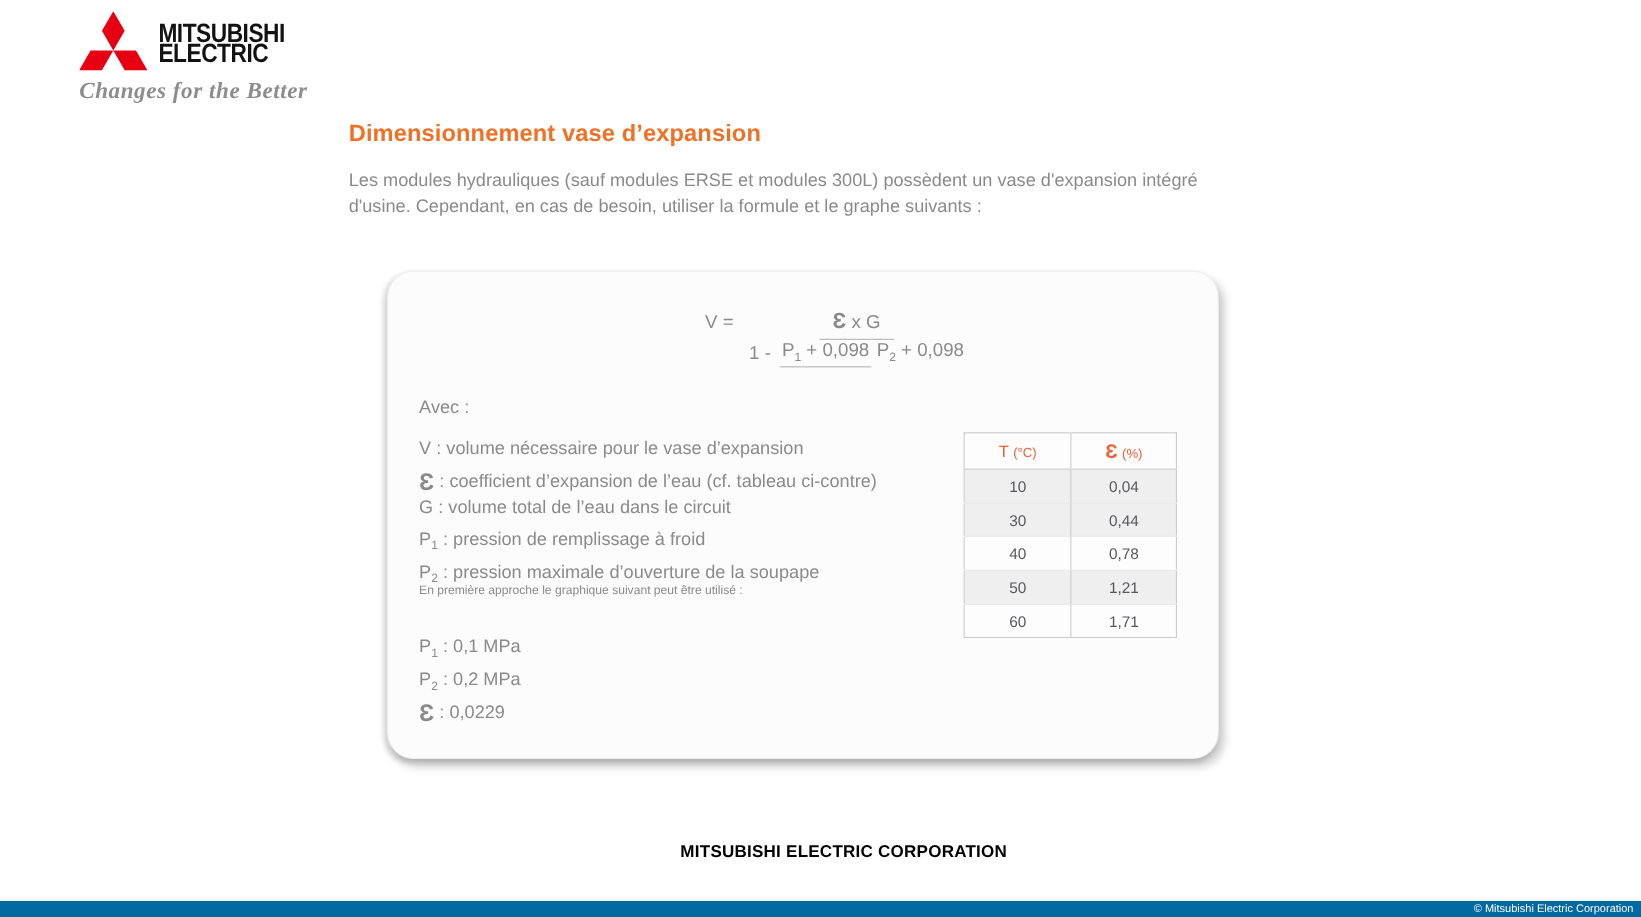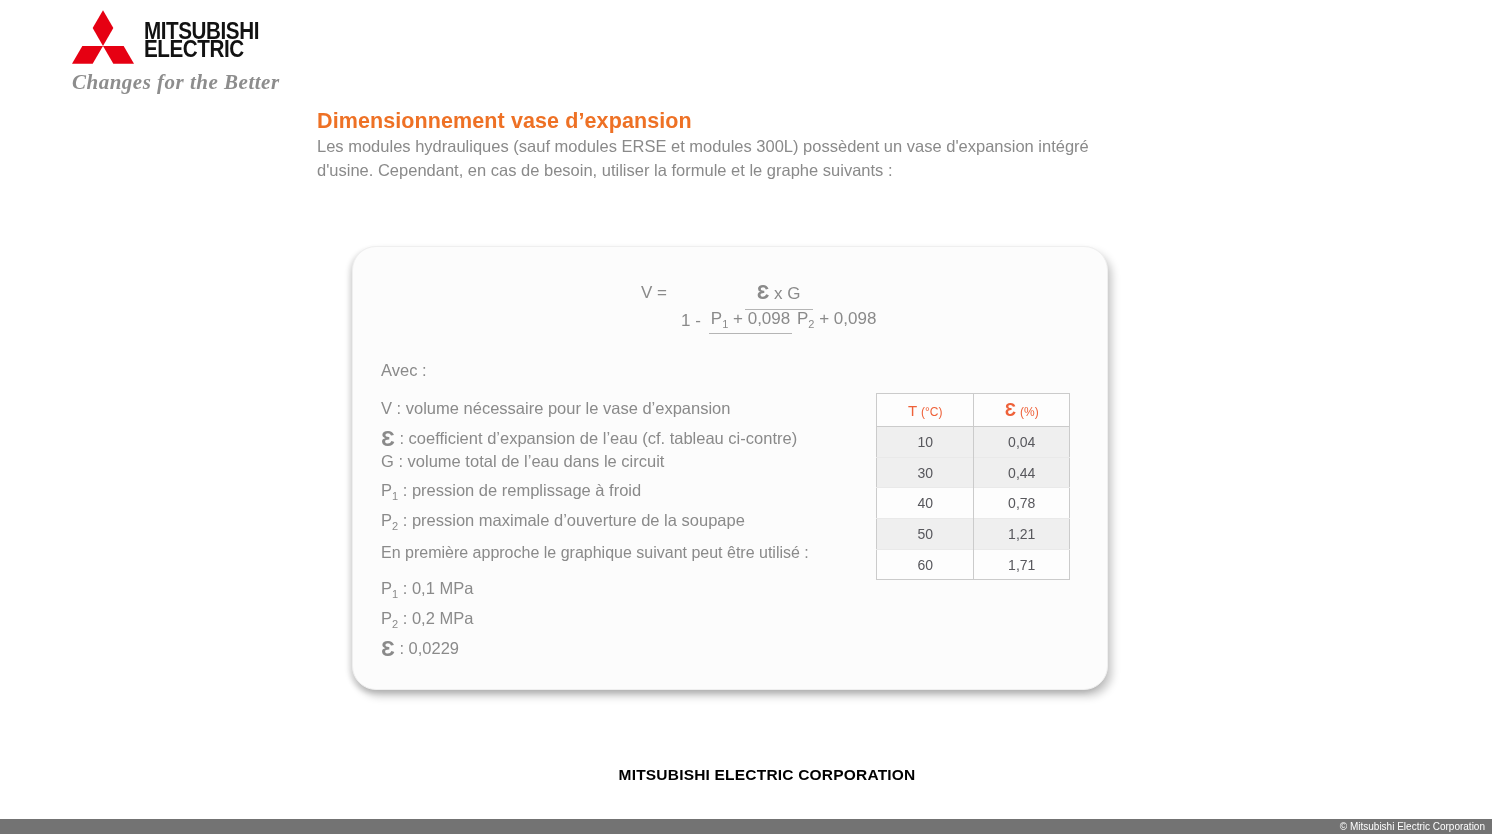--- a/index.html
+++ b/index.html
@@ -13,21 +13,21 @@
   .logo-word { margin-left:10px; margin-top:13px; color:#121212; font-weight:700;
                font-size:24px; line-height:0.76; letter-spacing:-0.5px;
                transform:scaleX(0.86); transform-origin:left top; }
   .logo-tagline { margin-top:5px; margin-left:2px;
                   font-family:"Liberation Serif", serif; font-style:italic; font-weight:700;
                   font-size:21px; color:#8d8d8d; letter-spacing:0.5px; }
 
   
   .content { position:absolute; left:317px; top:109px; width:800px; }
   .page-title { color:#ee7125; font-size:21.5px; font-weight:700; letter-spacing:0.1px; }
-  .intro { margin-top:0; width:795px; color:#8a8a8a; font-size:16.5px; line-height:24px; }
+  .intro { margin-top:18px; width:795px; color:#8a8a8a; font-size:16.5px; line-height:24px; }
 
   
   .card { position:absolute; left:352px; top:246px; width:756px; height:444px;
           background:#fcfcfc; border:1px solid #efefef; border-radius:24px;
           box-shadow:-3px 3px 5px rgba(0,0,0,0.13), 4px 6px 9px rgba(0,0,0,0.22); }
   .card * { color:#8a8a8a; }
 
   
   .formula { position:absolute; left:288px; top:34px; display:flex; align-items:flex-start;
              font-size:17px; }
@@ -38,21 +38,21 @@
   .f-den { display:flex; gap:8px; padding-top:5px; justify-content:center; }
   .f-den-prefix { margin-top:2px; }
   .f-subfrac { display:inline-block; text-align:center; }
   .f-subnum { padding:0 2px 5px; border-bottom:1px solid #b5b5b5; }
   .f-subden { padding-top:5px; }
   sub { font-size:11px; }
 
   .avec  { position:absolute; left:28px; top:114px; font-size:16.5px; }
   .defs  { position:absolute; left:28px; top:150px; font-size:16.5px; line-height:23.3px; }
   .sym-big { font-size:22px; font-weight:700; line-height:1; vertical-align:-2px; }
-  .approx-intro { position:absolute; left:28px; top:297px; font-size:16px; }
+  .approx-intro { position:absolute; left:28px; top:284px; font-size:11px; }
   .values { position:absolute; left:28px; top:330px; font-size:16.5px; line-height:23.7px; }
 
   
   .dtable { position:absolute; left:523px; top:146px; width:194px;
             border-collapse:collapse; text-align:center; }
   .dtable th, .dtable td { border:0; }
   .dtable { border:1px solid #cbcbcb; }
   .dtable col.c1 { width:98px; } .dtable col.c2 { width:96px; }
   .dtable th { height:33px; background:#fdfdfd; border-bottom:1px solid #cbcbcb;
                font-weight:400; color:#ee6139; font-size:14px; }
@@ -62,21 +62,21 @@
   .dtable td { height:30.7px; font-size:14px; color:#57575c;
                border-top:1px solid #e9e9e9; }
   .dtable td + td, .dtable th + th { border-left:1px solid #cbcbcb; }
   .dtable tr.alt td { background:#efefef; }
   .dtable tr.plain td { background:#fdfdfd; }
 
   
   .corp-line { position:absolute; left:0; top:766px; width:100%; text-align:center;
                color:#000; font-weight:700; font-size:15.5px; letter-spacing:0.2px;padding-left:42px; }
   .footer-bar { position:absolute; left:0; bottom:0; width:100%; height:15px;
-                background:#737373; }
+                background:#0369a1; }
   .footer-bar span { position:absolute; right:7px; top:0; line-height:15px;
                      color:#fff; font-size:10px; }
 </style>
 </head>
 <body>
 
 <div class="logo">
   <div class="logo-row">
     <svg class="logo-mark" viewBox="0 0 60 52">
       <path d="M30,34.6 L20,17.3 L30,0 L40,17.3 Z" fill="#e60012"></path>

